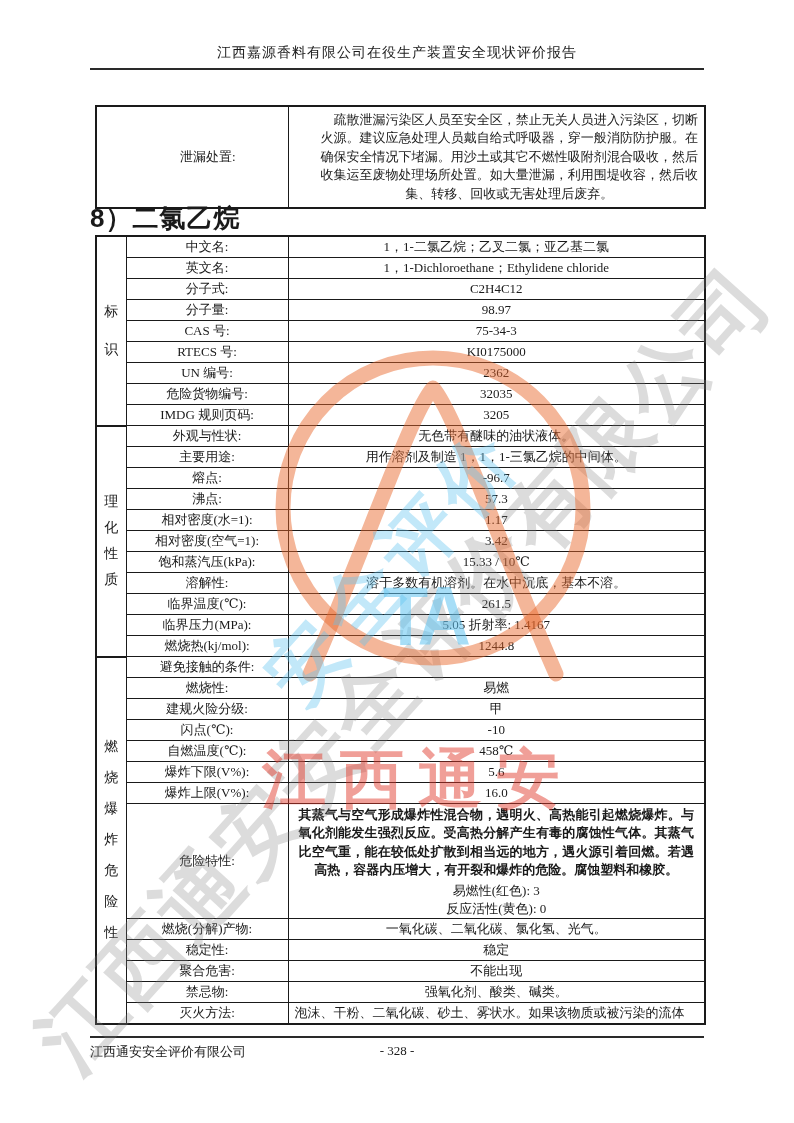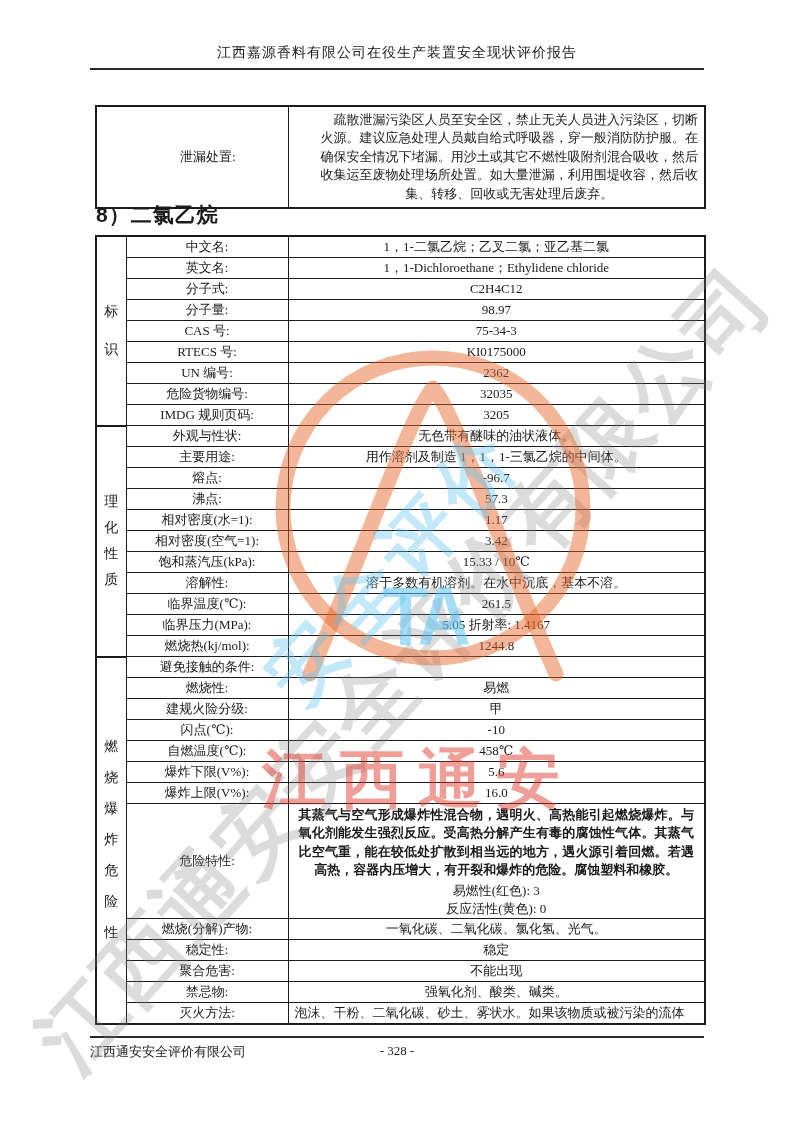--- a/index.html
+++ b/index.html
@@ -14,22 +14,22 @@
   }
   
   .leak-table{position:absolute;left:95px;top:105px;border-collapse:collapse;table-layout:fixed;width:609px;}
   .leak-table td{border:1px solid #1a1a1a;font-size:13px;vertical-align:middle;padding-left:32px;}
   .leak-table{border:2px solid #1a1a1a;}
   .leak-label{text-align:center;}
   .leak-value{padding:4px 6px;}
   .leak-value .para{ text-align:justify;text-align-last:center;line-height:18.4px;text-indent:1em;}
   
   .section-heading{
-    position:absolute;left:96px;top:201px;font-family:"Liberation Sans","DejaVu Sans",sans-serif;
-    font-weight:bold;font-size:21px;letter-spacing:1px;
+    position:absolute;left:90px;top:201px;font-family:"Liberation Sans","DejaVu Sans",sans-serif;
+    font-weight:bold;font-size:26px;letter-spacing:1px;
   }
   
   .main-table{position:absolute;left:95px;top:235px;border-collapse:collapse;table-layout:fixed;width:609px;border:2px solid #1a1a1a;}
   .main-table td{border:1px solid #1a1a1a;font-size:13px;vertical-align:middle;}
   .main-table td.lbl{height:20px;text-align:center;padding:0 2px;}
   .main-table td.val{height:20px;text-align:center;padding:0 4px;}
   .main-table td.val.left{text-align:justify;text-align-last:left;padding:0 6px;}
   .main-table td.sec{border-bottom:2px solid #1a1a1a;border-top:2px solid #1a1a1a;}
   .vert{display:flex;flex-direction:column;align-items:center;font-size:14px;line-height:14px;}
   .sec-0 .vert{gap:24px;}

